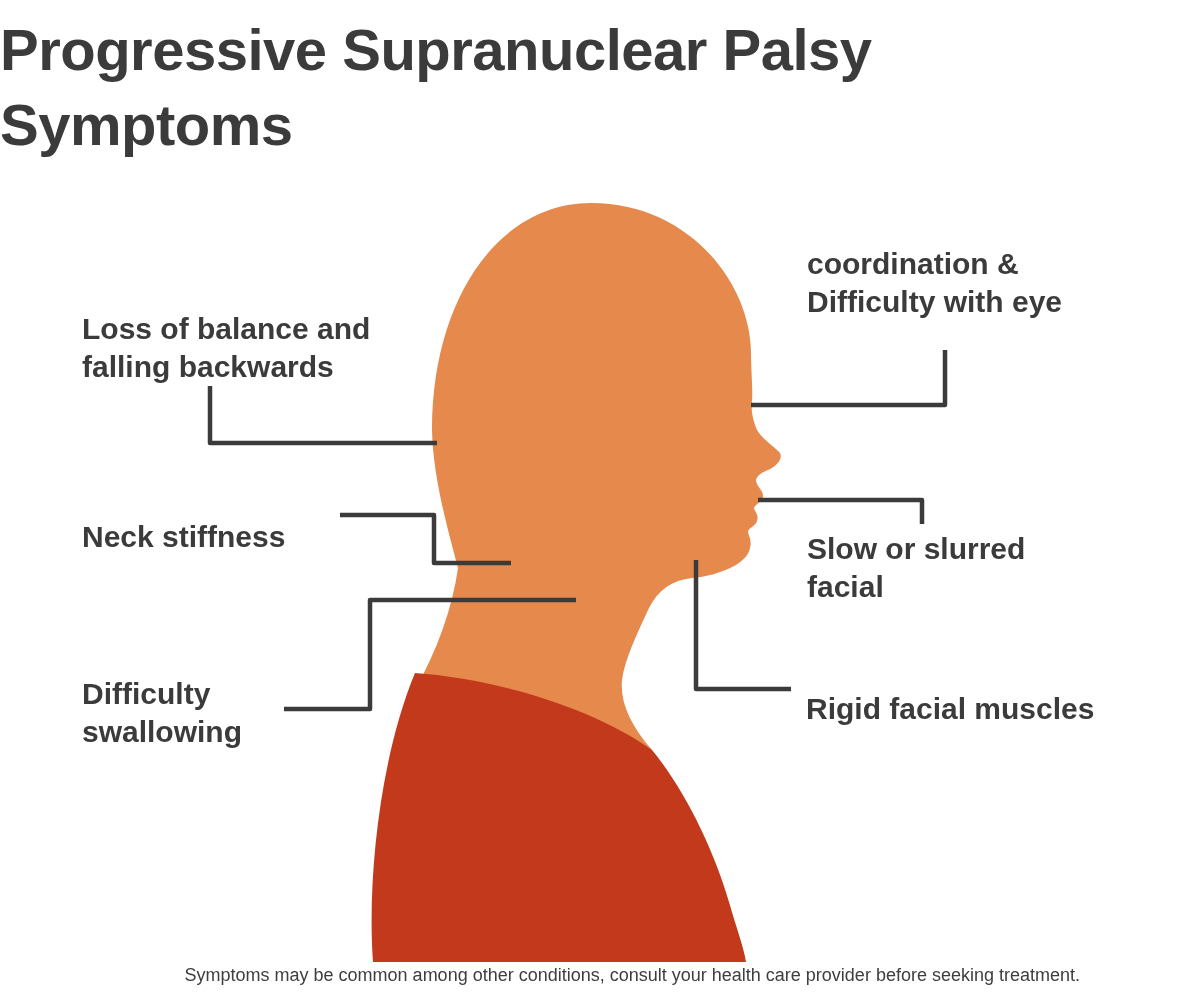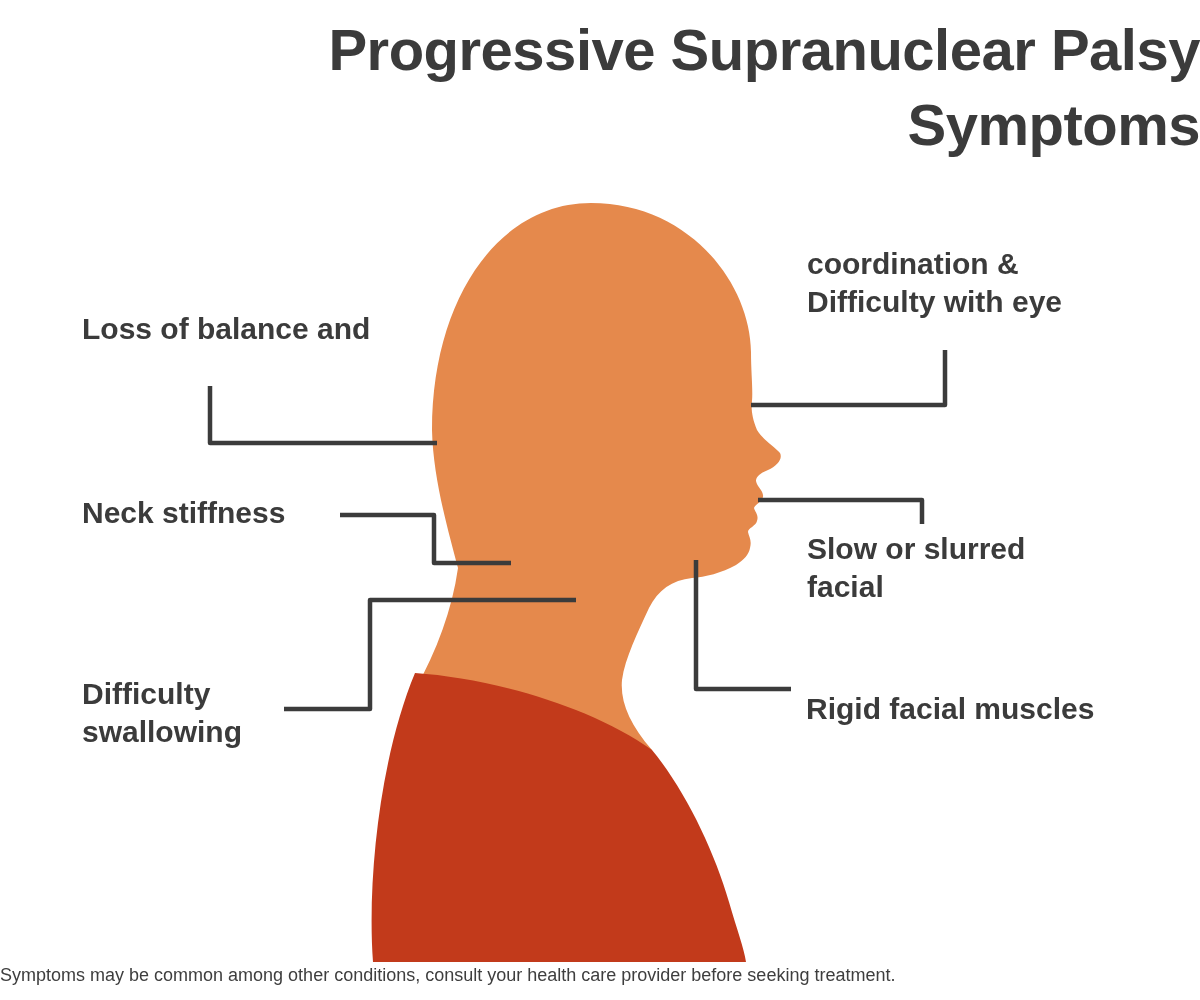--- a/index.html
+++ b/index.html
@@ -18,47 +18,47 @@
   #figure-svg {
     position: absolute;
     left: 0;
     top: 0;
   }
   .title {
     position: absolute;
     left: 0;
     top: 12px;
     width: 1200px;
-    text-align: right;
+    text-align: left;
     color: #3b3b3b;
     font-size: 58px;
     line-height: 75px;
     font-weight: 700;
     letter-spacing: -0.5px;
   }
   .symptom {
     position: absolute;
     color: #3b3b3b;
     font-size: 30px;
     line-height: 38px;
     font-weight: 700;
     white-space: nowrap;
   }
   #label-loss       { left: 82px;  top: 310px; }
-  #label-neck       { left: 82px;  top: 494px; }
+  #label-neck       { left: 82px;  top: 518px; }
   #label-swallow    { left: 82px;  top: 675px; }
   #label-eye        { left: 807px; top: 245px; }
   #label-speech     { left: 807px; top: 530px; }
   #label-rigid      { left: 806px; top: 690px; }
   .footer {
     position: absolute;
     left: 0;
     top: 965px;
     width: 1080px;
-    text-align: left;
+    text-align: right;
     color: #3e3e3e;
     font-size: 18px;
     font-weight: 400;
   }
 </style>
 </head>
 <body>
 
 <div id="stage">
 
@@ -102,20 +102,21 @@
     <polyline points="210,386 210,443 437,443" fill="none" stroke-width="4.5" stroke-linejoin="round" stroke="#3b3b3b"></polyline>
     <polyline points="340,515 434,515 434,563 511,563" fill="none" stroke-width="4.5" stroke-linejoin="round" stroke="#3b3b3b"></polyline>
     <polyline points="284,709 370,709 370,600 576,600" fill="none" stroke-width="4.5" stroke-linejoin="round" stroke="#3b3b3b"></polyline>
     <polyline points="945,350 945,405 751,405" fill="none" stroke-width="4.5" stroke-linejoin="round" stroke="#3b3b3b"></polyline>
     <polyline points="758,500 922,500 922,524" fill="none" stroke-width="4.5" stroke-linejoin="round" stroke="#3b3b3b"></polyline>
     <polyline points="696,560 696,689 791,689" fill="none" stroke-width="4.5" stroke-linejoin="round" stroke="#3b3b3b"></polyline>
   </svg>
 
   <div id="label-loss" class="symptom">
     <div>Loss of balance and</div>
+    <div>falling backwards</div>
   </div>
 
   <div id="label-neck" class="symptom">
     <div>Neck stiffness</div>
   </div>
 
   <div id="label-swallow" class="symptom">
     <div>Difficulty</div>
     <div>swallowing</div>
   </div>

